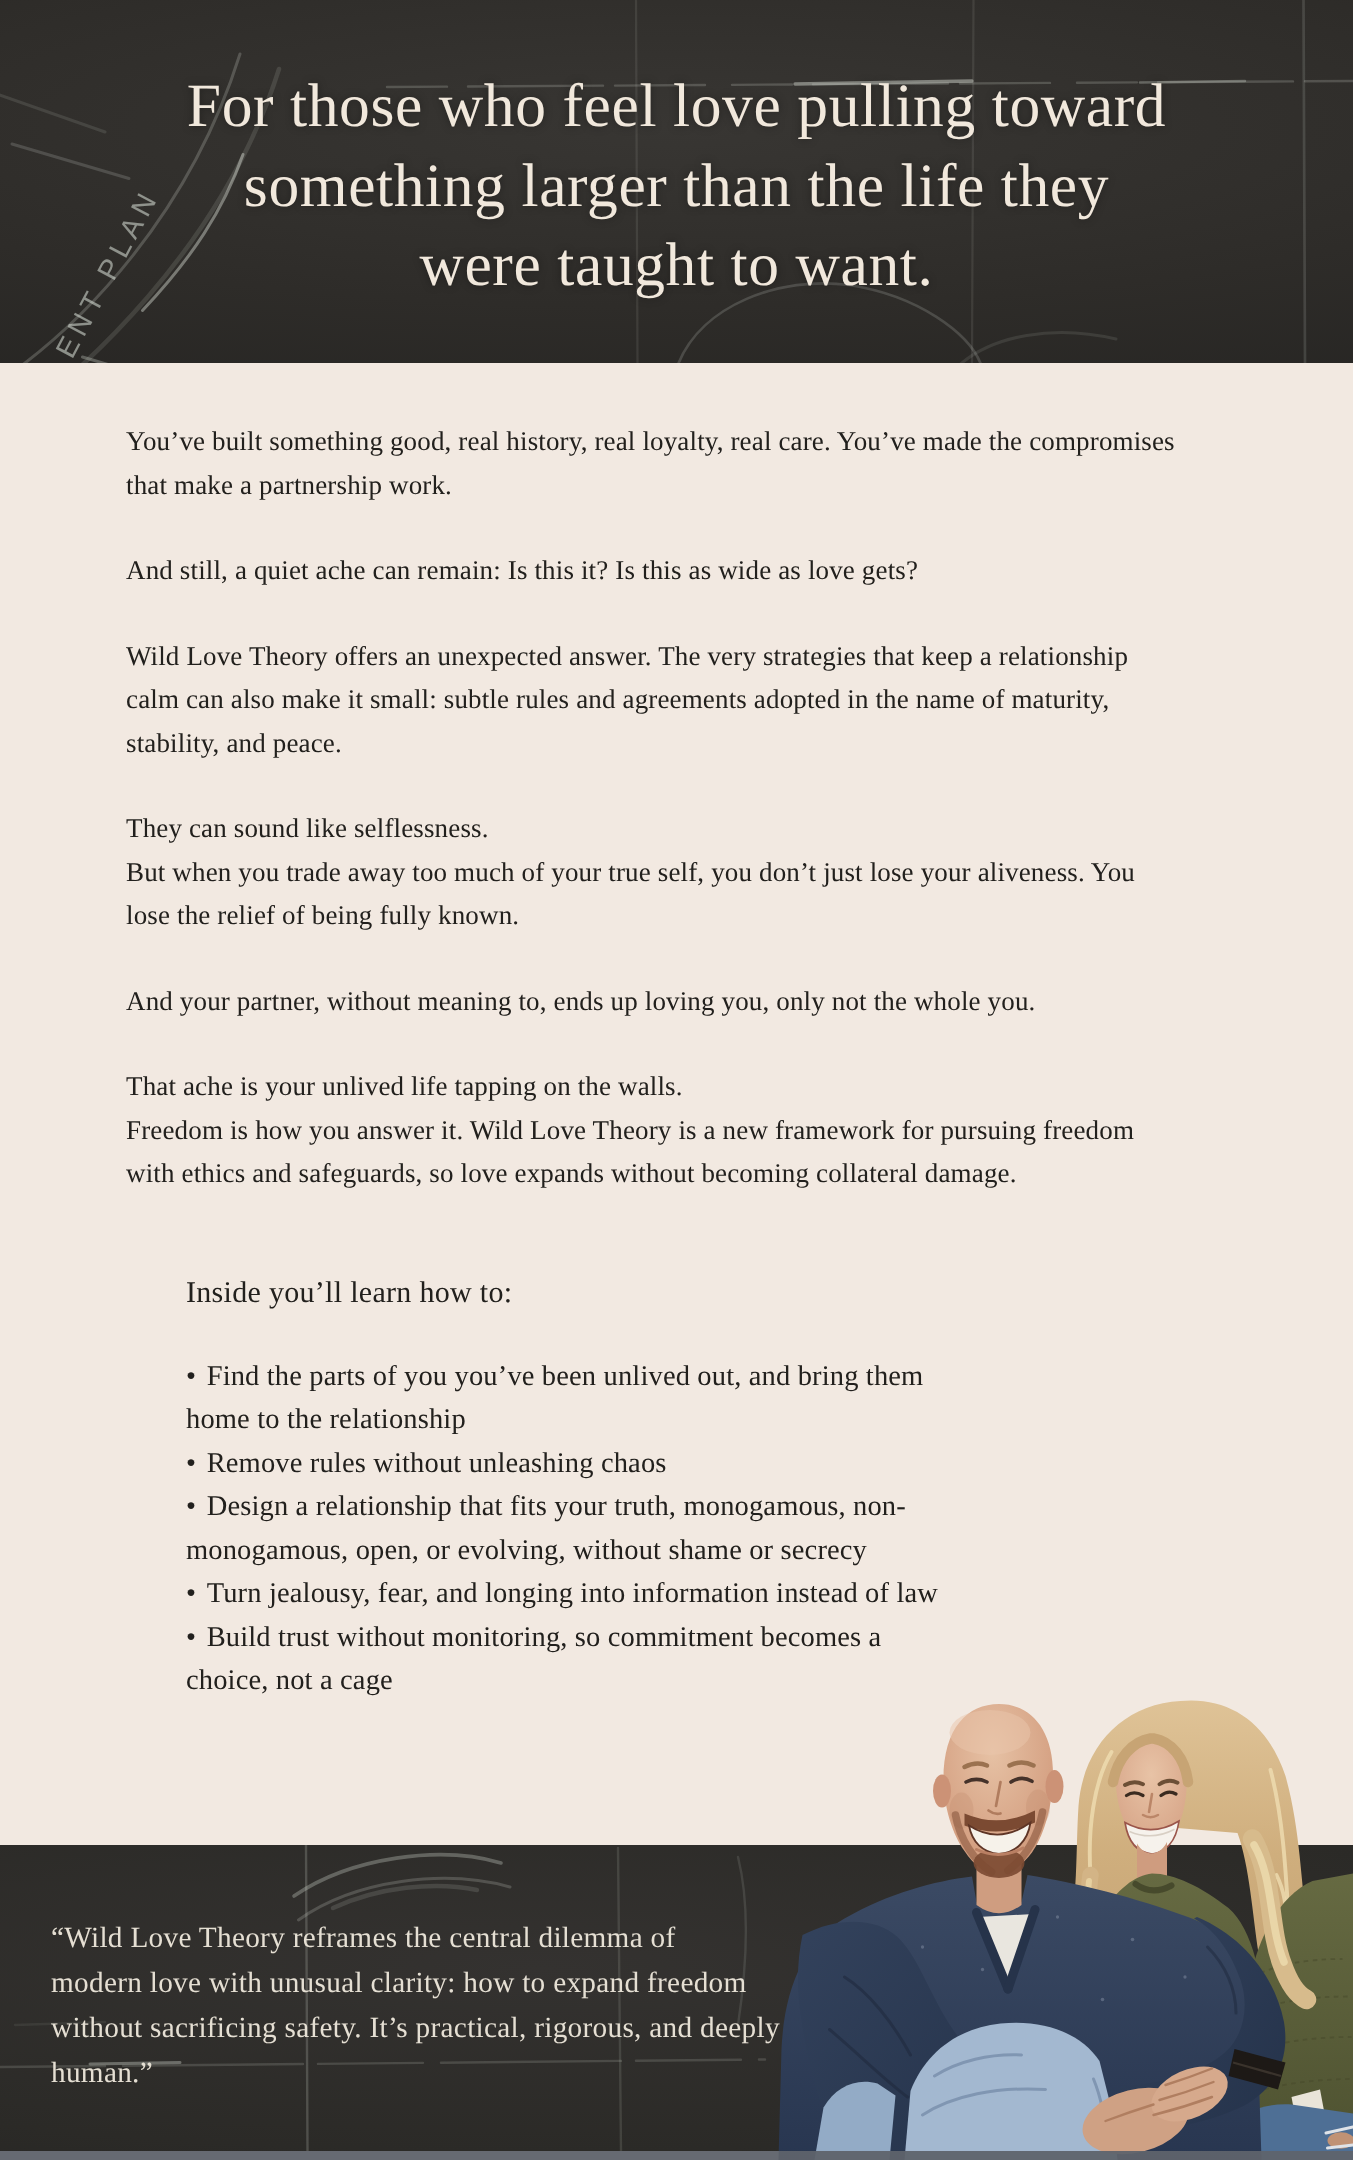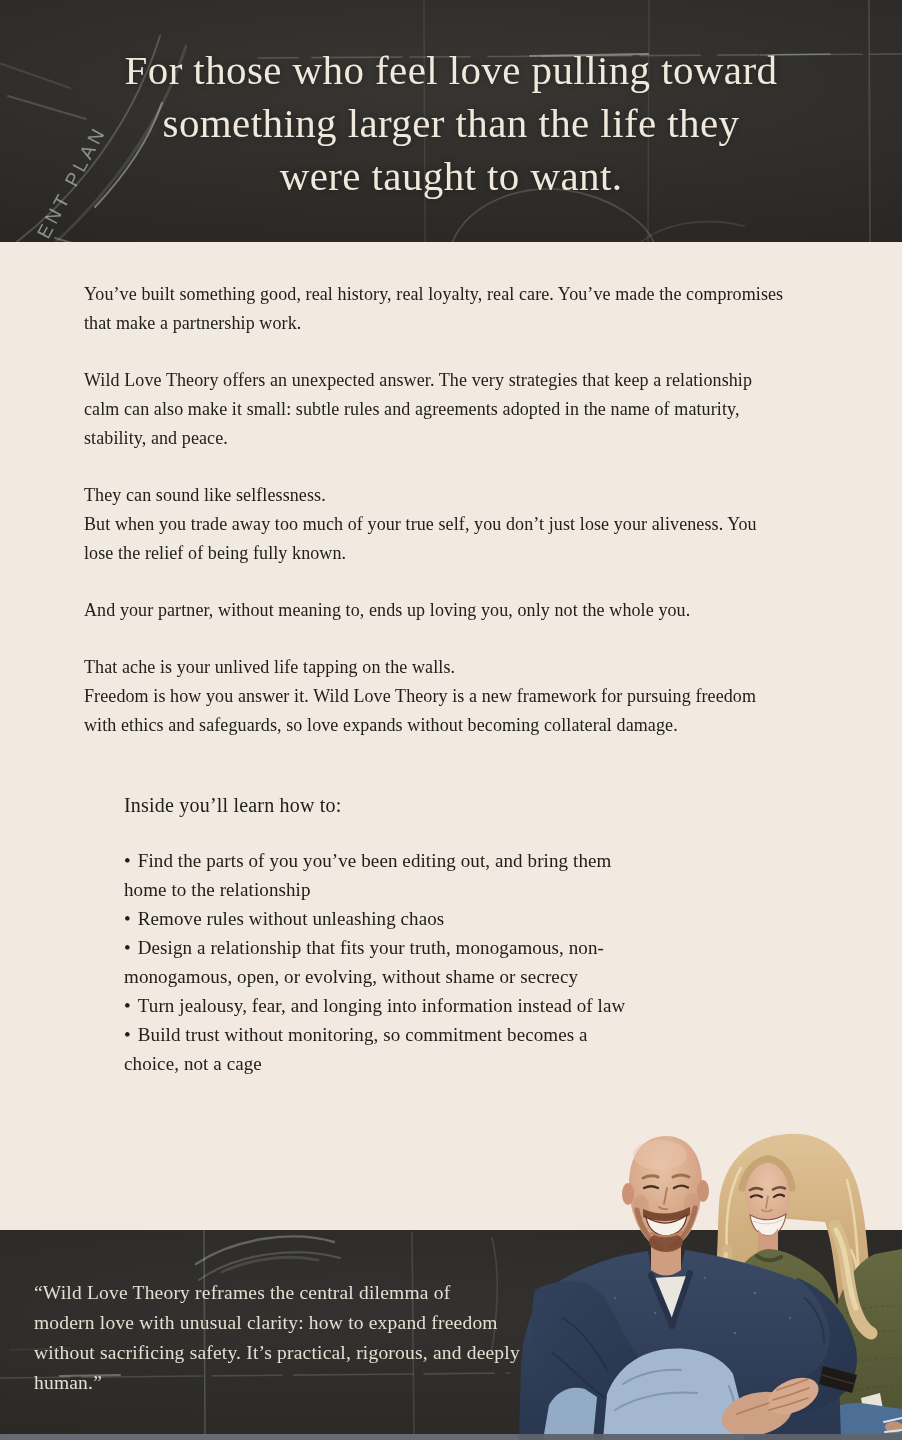--- a/index.html
+++ b/index.html
@@ -81,35 +81,36 @@
     <h1>
       <span>For those who feel love pulling toward</span>
       <span>something larger than the life they</span>
       <span>were taught to want.</span>
     </h1>
   </header>
 
   <main class="content">
     <p class="para">You’ve built something good, real history, real loyalty, real care. You’ve made the compromises
 that make a partnership work.</p>
+    <p class="para">And still, a quiet ache can remain: Is this it? Is this as wide as love gets?</p>
     <p class="para">Wild Love Theory offers an unexpected answer. The very strategies that keep a relationship
 calm can also make it small: subtle rules and agreements adopted in the name of maturity,
 stability, and peace.</p>
     <p class="para">They can sound like selflessness.
 But when you trade away too much of your true self, you don’t just lose your aliveness. You
 lose the relief of being fully known.</p>
     <p class="para">And your partner, without meaning to, ends up loving you, only not the whole you.</p>
     <p class="para">That ache is your unlived life tapping on the walls.
 Freedom is how you answer it. Wild Love Theory is a new framework for pursuing freedom
 with ethics and safeguards, so love expands without becoming collateral damage.</p>
 
     <div class="learn">
       <div class="learn-heading">Inside you’ll learn how to:</div>
       <div class="bullets">
-        <p class="bullet"><span class="glyph">•</span><span>Find the parts of you you’ve been editing out, and bring them
+        <p class="bullet"><span class="glyph">•</span><span>Find the parts of you you’ve been unlived out, and bring them
 home to the relationship</span></p>
         <p class="bullet"><span class="glyph">•</span><span>Remove rules without unleashing chaos</span></p>
         <p class="bullet"><span class="glyph">•</span><span>Design a relationship that fits your truth, monogamous, non-
 monogamous, open, or evolving, without shame or secrecy</span></p>
         <p class="bullet"><span class="glyph">•</span><span>Turn jealousy, fear, and longing into information instead of law</span></p>
         <p class="bullet"><span class="glyph">•</span><span>Build trust without monitoring, so commitment becomes a
 choice, not a cage</span></p>
       </div>
     </div>
   </main>

